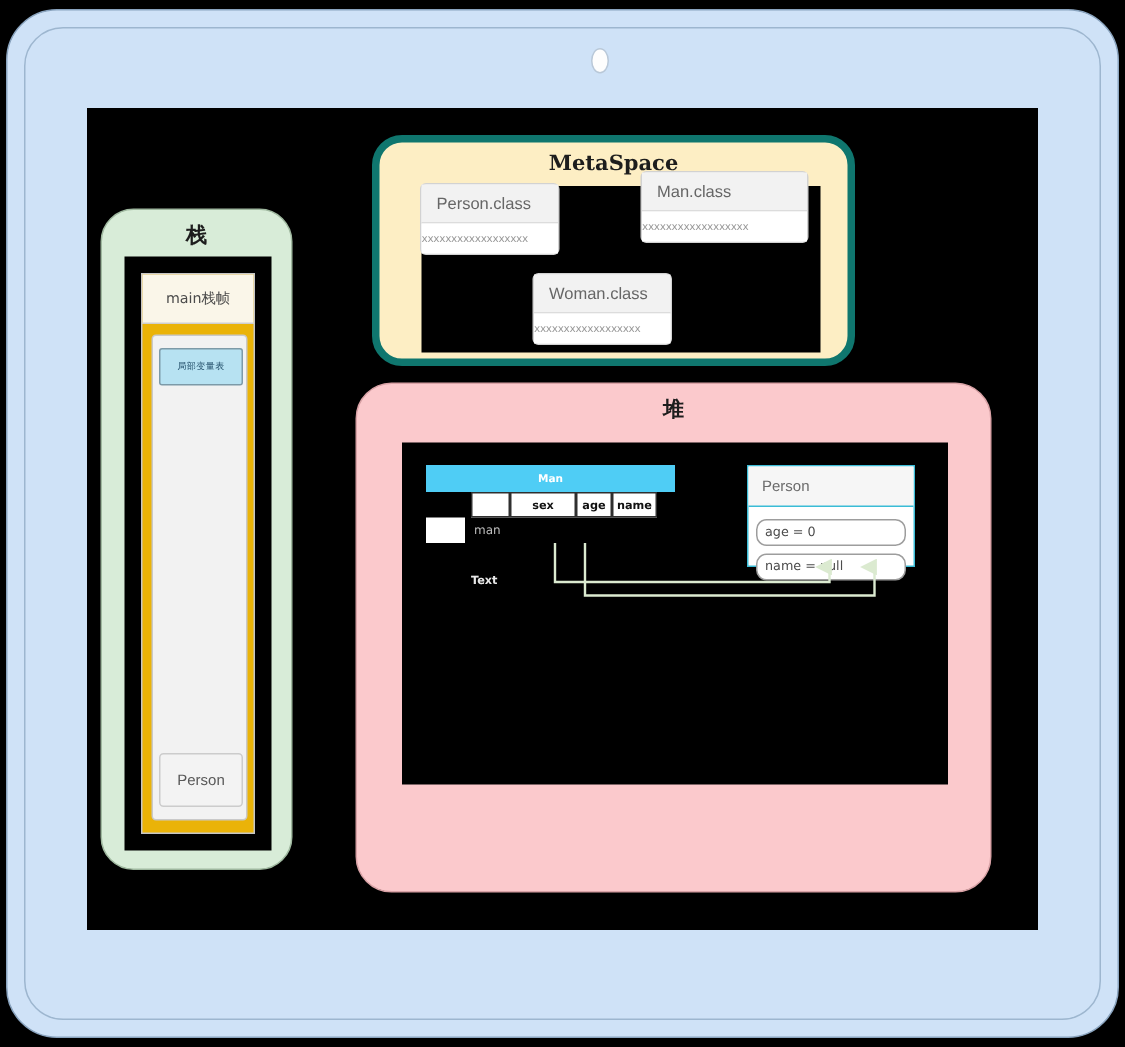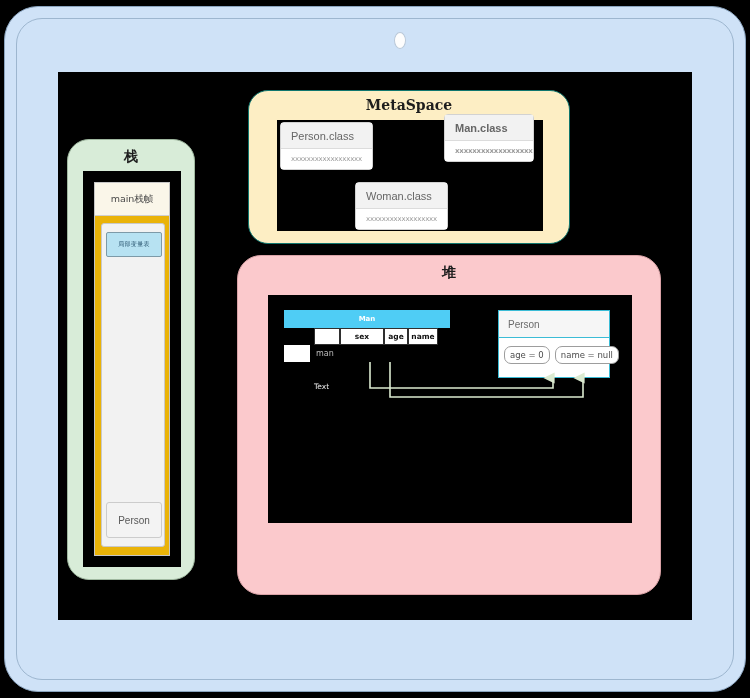--- a/index.html
+++ b/index.html
@@ -97,21 +97,21 @@
     border-radius: 3px;
     display: flex; align-items: center; justify-content: center;
     font-size: 10px; color: #585858;
   }
 
   
   .meta-region {
     position: absolute;
     left: 248px; top: 90px; width: 322px; height: 154px;
     background: #fdeec4;
-    border: 1px solid #0f766e;
+    border: 5px solid #0f766e;
     border-radius: 20px;
   }
   .meta-title {
     position: absolute; left: 0; top: 6px; width: 100%;
     text-align: center;
     font-family: "DejaVu Serif", serif;
     font-size: 14px; font-weight: 700; color: #1d1d1d;
   }
   .meta-black {
     position: absolute; left: 28px; top: 29px; width: 266px; height: 111px;
@@ -128,27 +128,27 @@
     background: #f2f2f2;
     border-bottom: 1px solid #dcdcdc;
     display: flex; align-items: center;
     padding-left: 10px;
     font-size: 11px; color: #666;
   }
   .classbox .cb-body {
     height: 20px;
     background: #fff;
     display: flex; align-items: center;
-    padding-left: 10px;
+    padding-left: 0;
     font-size: 7px; color: #9a9a9a;
     letter-spacing: -0.2px;
     font-family: "DejaVu Sans", sans-serif;
   }
   #cls-person { left: 280px; top: 122px; width: 93px; }
-  #cls-man    { left: 444px; top: 114px; width: 90px; font-weight: bold; }
+  #cls-man    { left: 427px; top: 114px; width: 112px; }
   #cls-woman  { left: 355px; top: 182px; width: 93px; }
 
   
   .heap-region {
     position: absolute;
     left: 237px; top: 255px; width: 424px; height: 340px;
     background: #fbc9cc;
     border: 1px solid #d9a2a6;
     border-radius: 24px;
   }
@@ -189,39 +189,39 @@
     font-size: 8px; color: #bdbdbd;
     font-family: "DejaVu Sans", sans-serif;
   }
   .man-cell.white { background: #fff; }
   .c-blank { width: 26px; }
   .c-sex   { width: 44px; }
   .c-age   { width: 24px; }
   .c-name  { width: 30px; }
   .text-label {
     position: absolute; left: 314px; top: 382px;
-    font-size: 7.5px; font-weight: 400; color: #e8e8e8;
+    font-size: 7.5px; font-weight: 700; color: #e8e8e8;
     font-family: "DejaVu Sans", sans-serif;
   }
 
   
   .heap-person {
     position: absolute; left: 498px; top: 310px; width: 112px; height: 68px;
     background: #fff;
     border: 1px solid #3bbcd6;
   }
   .heap-person .hp-title {
     height: 27px;
     background: #f6f6f6;
     border-bottom: 1px solid #3bbcd6;
     display: flex; align-items: center; padding-left: 9px;
     font-size: 10px; color: #6b6b6b;
   }
   .hp-fields {
-    display: flex; gap: 5px; padding: 8px 5px 0 5px;
+    display: flex; gap: 5px; padding: 8px 5px 0 5px; flex-direction: column;
   }
   .hp-field {
     border: 1px solid #9d9d9d;
     border-radius: 7px;
     background: #fff;
     padding: 3px 5px;
     font-size: 8.5px; color: #4c4c4c;
     white-space: nowrap;
     font-family: "DejaVu Sans", sans-serif;
   }

